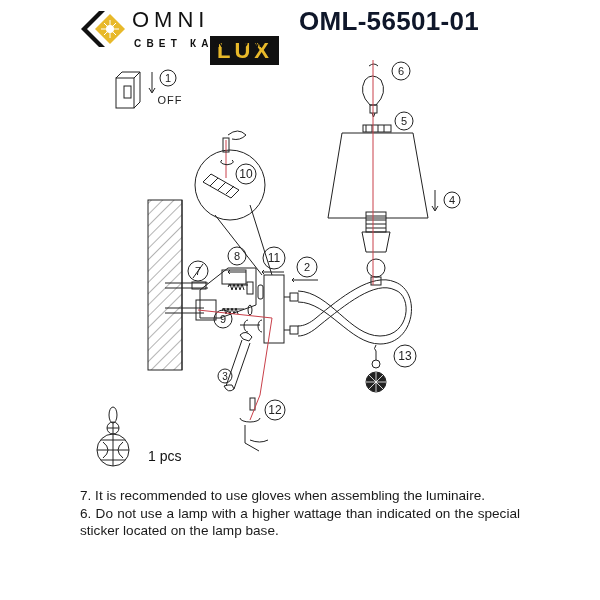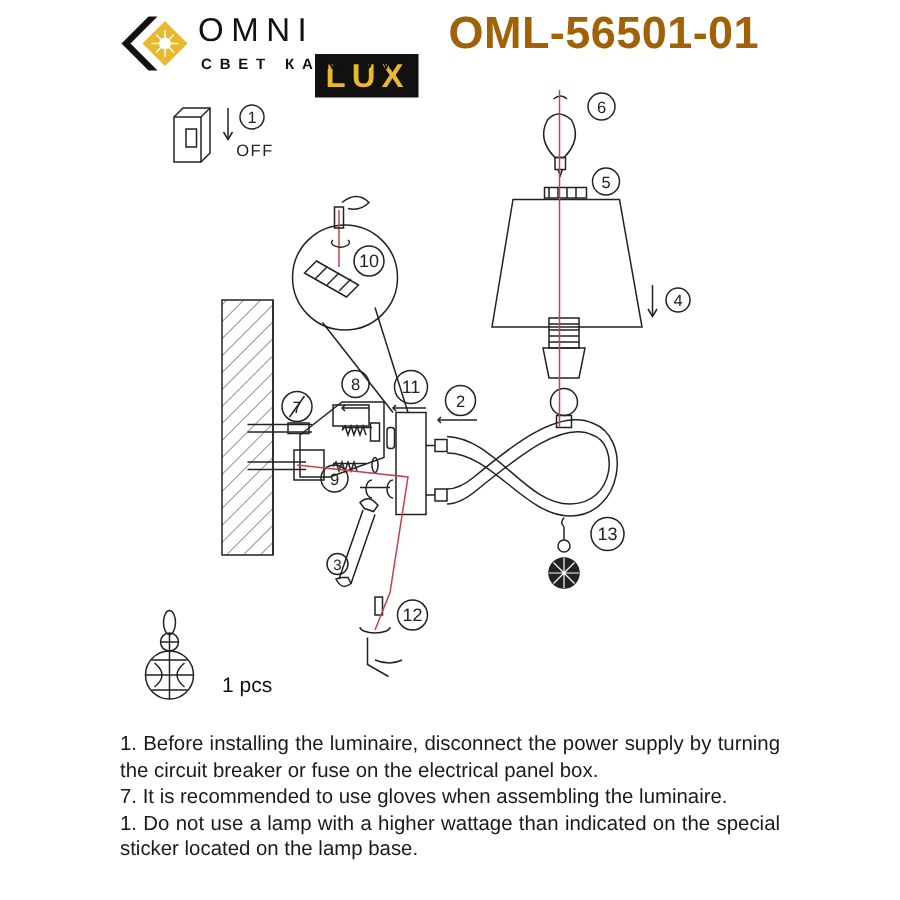--- a/index.html
+++ b/index.html
@@ -2,21 +2,21 @@
 <html><head>
 <meta charset="utf-8">
 <style>
   html,body{margin:0;padding:0;background:#fff;}
   body{width:600px;height:600px;position:relative;overflow:hidden;font-family:"Liberation Sans",sans-serif;color:#111;}
   .header{position:absolute;left:1px;top:0;width:600px;height:60px;}
   .logo-mark{position:absolute;left:76px;top:4px;width:50px;height:50px;}
   .brand-omni{position:absolute;left:131px;top:7px;font-size:22px;letter-spacing:5px;font-weight:400;color:#111;}
   .brand-lux{position:absolute;left:209px;top:4px;background:#111;color:#e8b92a;font-size:22px;letter-spacing:4px;padding:2px 6px 1px 7px;font-weight:700;margin-top:32px;}
   .brand-tag{position:absolute;left:133px;top:38px;font-size:10px;letter-spacing:5.2px;color:#111;font-weight:700;}
-  .model{position:absolute;left:298px;top:6px;font-size:30px;font-weight:700;letter-spacing:0.3px;color:#a16207;}
+  .model{position:absolute;left:298px;top:6px;font-size:26px;font-weight:700;letter-spacing:0.3px;color:#0f172a;}
   .diagram{position:absolute;left:0;top:55px;width:600px;height:420px;}
   .pcs{position:absolute;left:148px;top:448px;font-size:14px;}
   .notes{position:absolute;left:80px;top:487px;width:440px;font-size:13.6px;line-height:17.5px;color:#1a1a1a;}
   .note{margin:0;text-align:justify;text-align-last:left;}
 </style>
 </head>
 <body>
 
 <div class="header">
   <svg class="logo-mark" viewBox="0 0 50 50">
@@ -197,16 +197,15 @@
     <text x="246" y="178" font-size="12">10</text>
     <text x="274" y="262" font-size="12">11</text>
     <text x="275" y="414" font-size="12">12</text>
     <text x="405" y="360" font-size="12">13</text>
   </g>
 </svg>
 
 <span class="pcs">1 pcs</span>
 
 <div class="notes">
-  <p class="note">1. Before installing the luminaire, disconnect the power supply by turning the circuit breaker or fuse on the electrical panel box.</p>
   <p class="note">7. It is recommended to use gloves when assembling the luminaire.</p>
-  <p class="note">1. Do not use a lamp with a higher wattage than indicated on the special sticker located on the lamp base.</p>
+  <p class="note">6. Do not use a lamp with a higher wattage than indicated on the special sticker located on the lamp base.</p>
 </div>
 
 </body></html>

